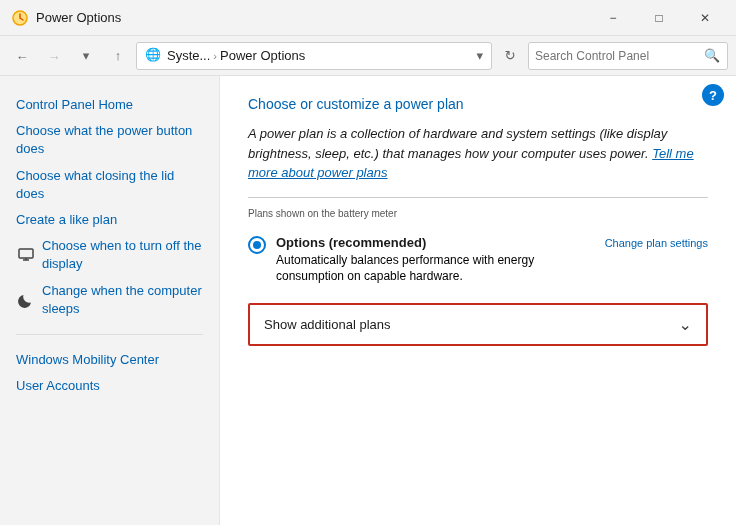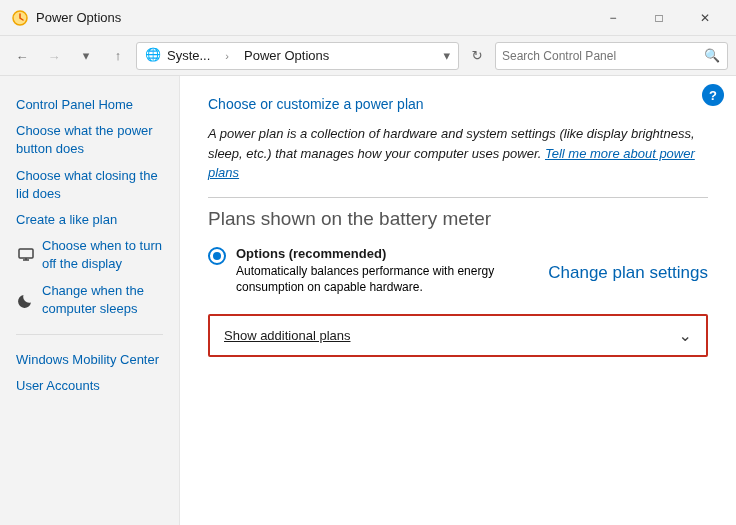--- a/index.html
+++ b/index.html
@@ -33,41 +33,41 @@
       border-radius: 3px; cursor: pointer; display: flex; align-items: center; justify-content: center;
       color: #666; font-size: 13px;
     }
     .nav-btn.disabled { color: #bbb; cursor: default; }
     .address-bar {
       flex: 1; height: 28px; border: 1px solid #ccc; border-radius: 3px;
       background: white; display: flex; align-items: center; padding: 0 8px;
       gap: 4px; cursor: pointer;
     }
     .address-icon { width: 18px; height: 18px; }
-    .address-breadcrumb { display: flex; align-items: center; gap: 15px; font-size: 13px; color: #1a1a1a; flex: 1; }
+    .address-breadcrumb { display: flex; align-items: center; gap: 3px; font-size: 13px; color: #1a1a1a; flex: 1; }
     .address-sep { color: #888; font-size: 11px; }
     .address-dropdown { color: #666; cursor: pointer; margin-left: 4px; }
     .refresh-btn {
       width: 28px; height: 28px; border: 1px solid transparent; background: transparent;
       border-radius: 3px; cursor: pointer; display: flex; align-items: center; justify-content: center; color: #666;
     }
     .search-box {
       display: flex; align-items: center; height: 28px;
       border: 1px solid #ccc; border-radius: 3px; background: white;
-      padding: 0 6px; gap: 4px; width: 233px;
+      padding: 0 6px; gap: 4px; width: 200px;
     }
     .search-input { border: none; outline: none; font-size: 12px; color: #888; flex: 1; background: transparent; }
     .search-icon { color: #666; font-size: 13px; }
 
     
     .main-layout { display: flex; height: calc(525px - 76px); }
 
     
     .sidebar {
-      width: 180px; background: #f3f3f3; padding: 16px 0;
+      width: 220px; background: #f3f3f3; padding: 16px 0;
       border-right: 1px solid #e5e5e5; overflow-y: auto;
       flex-shrink: 0;
     }
     .sidebar-link {
       display: flex; align-items: center; gap: 6px;
       padding: 4px 16px; font-size: 13px; color: #0063b1;
       cursor: pointer; line-height: 1.4;
     }
     .sidebar-icon { width: 20px; height: 20px; flex-shrink: 0; display: flex; align-items: center; justify-content: center; }
     .sidebar-divider { border: none; border-top: 1px solid #ddd; margin: 12px 16px; }
@@ -78,42 +78,42 @@
     .help-btn {
       position: absolute; top: 8px; right: 12px;
       width: 22px; height: 22px; border-radius: 50%; background: #0078d4;
       color: white; border: none; cursor: pointer; font-size: 13px; font-weight: bold;
       display: flex; align-items: center; justify-content: center;
     }
     .content-title { font-size: 14px; color: #0063b1; font-weight: 400; margin-bottom: 12px; }
     .content-desc { font-size: 13px; color: #1a1a1a; line-height: 1.5; margin-bottom: 4px; font-style: italic; }
     .content-link { color: #0063b1; cursor: pointer; text-decoration: underline; }
     .section-divider { border: none; border-top: 1px solid #ccc; margin: 14px 0 10px; }
-    .section-label { font-size: 19px; color: #555; margin-bottom: 10px; }
+    .section-label { font-size: 10px; color: #555; margin-bottom: 10px; }
 
     
     .plan-item { display: flex; align-items: flex-start; justify-content: space-between; padding: 6px 0; }
     .plan-item-left { display: flex; align-items: flex-start; gap: 10px; flex: 1; }
     .radio-outer {
       width: 18px; height: 18px; border-radius: 50%; border: 2px solid #0078d4;
       display: flex; align-items: center; justify-content: center; flex-shrink: 0; margin-top: 1px;
     }
     .radio-inner { width: 8px; height: 8px; border-radius: 50%; background: #0078d4; }
     .plan-name { font-size: 13px; font-weight: 600; color: #1a1a1a; }
     .plan-desc { font-size: 12px; color: #000000; line-height: 1.4; margin-top: 2px; }
-    .plan-link { color: #0063b1; font-size: 17px; cursor: pointer; white-space: nowrap; margin-top: 17px; }
+    .plan-link { color: #0063b1; font-size: 11px; cursor: pointer; white-space: nowrap; margin-top: 2px; }
 
     
     .additional-plans {
       display: flex; align-items: center; justify-content: space-between;
       border: 2px solid #c42b1c; border-radius: 2px;
       padding: 10px 14px; cursor: pointer; margin-top: 12px;
       background: white;
     }
-    .additional-plans-label { font-size: 13px; color: #1a1a1a; text-decoration: underline; }
+    .additional-plans-label { font-size: 13px; color: #1a1a1a; }
     .additional-plans-arrow { font-size: 16px; color: #444; }
   </style>
 </head>
 <body>
 
 <div class="title-bar">
   <div class="title-bar-left">
     <div class="title-bar-icon">
       <svg viewBox="0 0 16 16" fill="none">
         <circle cx="8" cy="8" r="7" stroke="#f0a500" stroke-width="1.5" fill="#ffe082"></circle>

